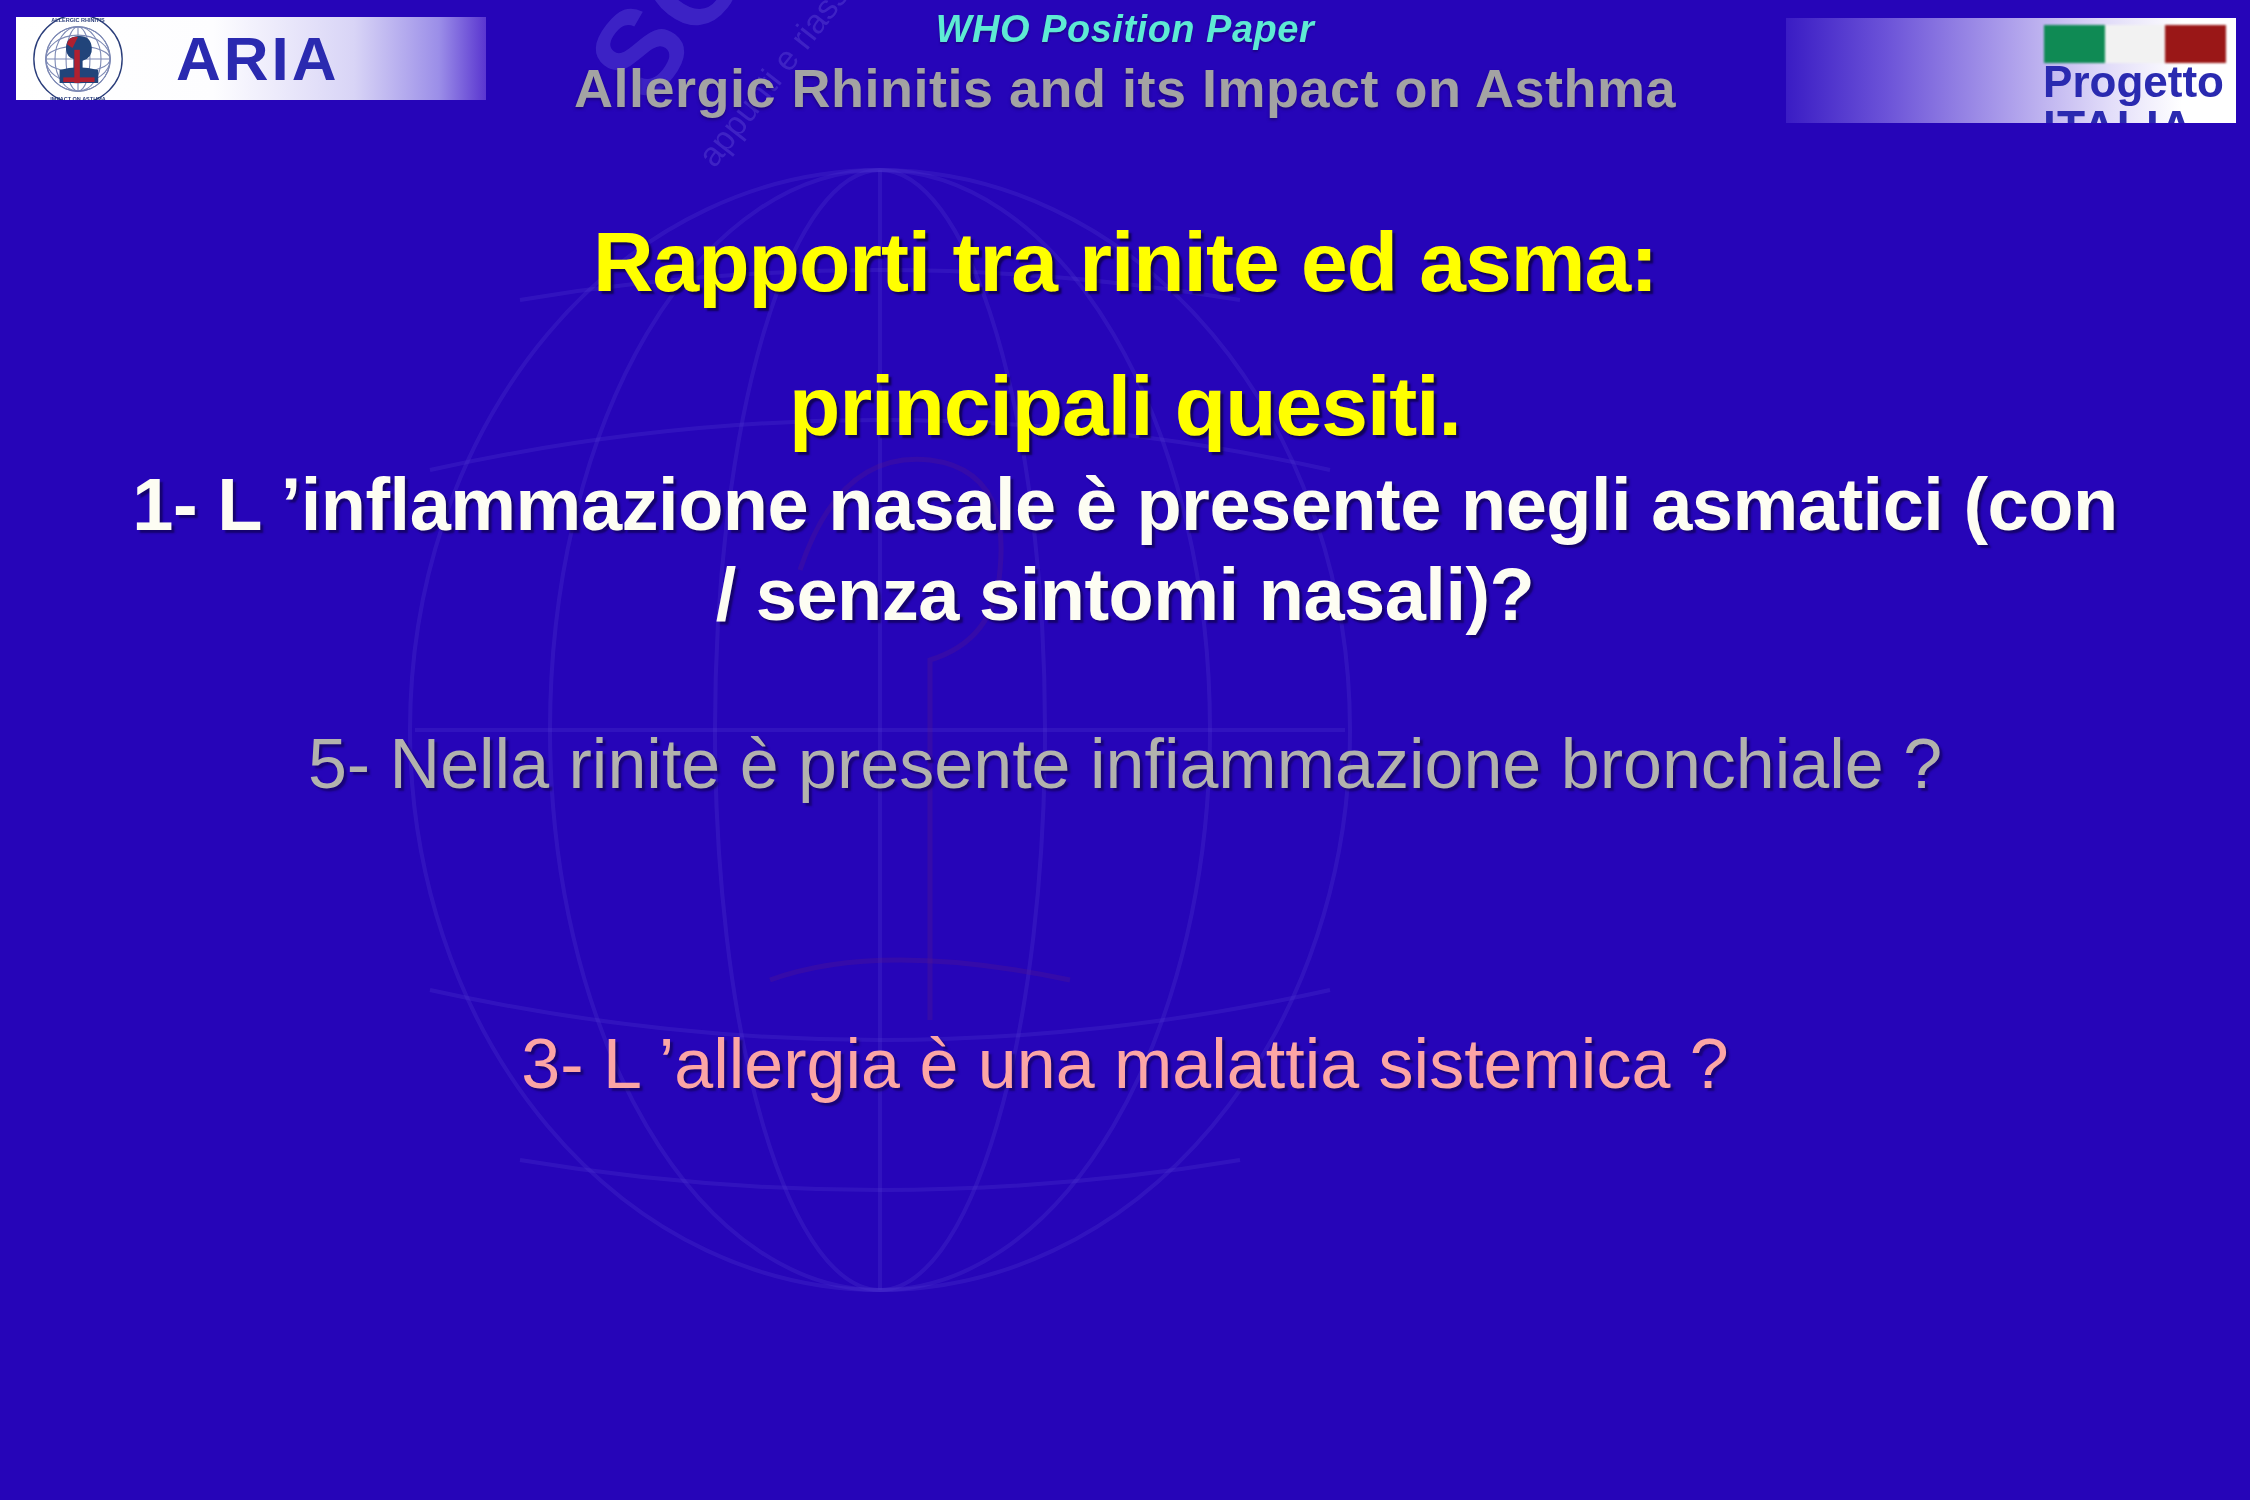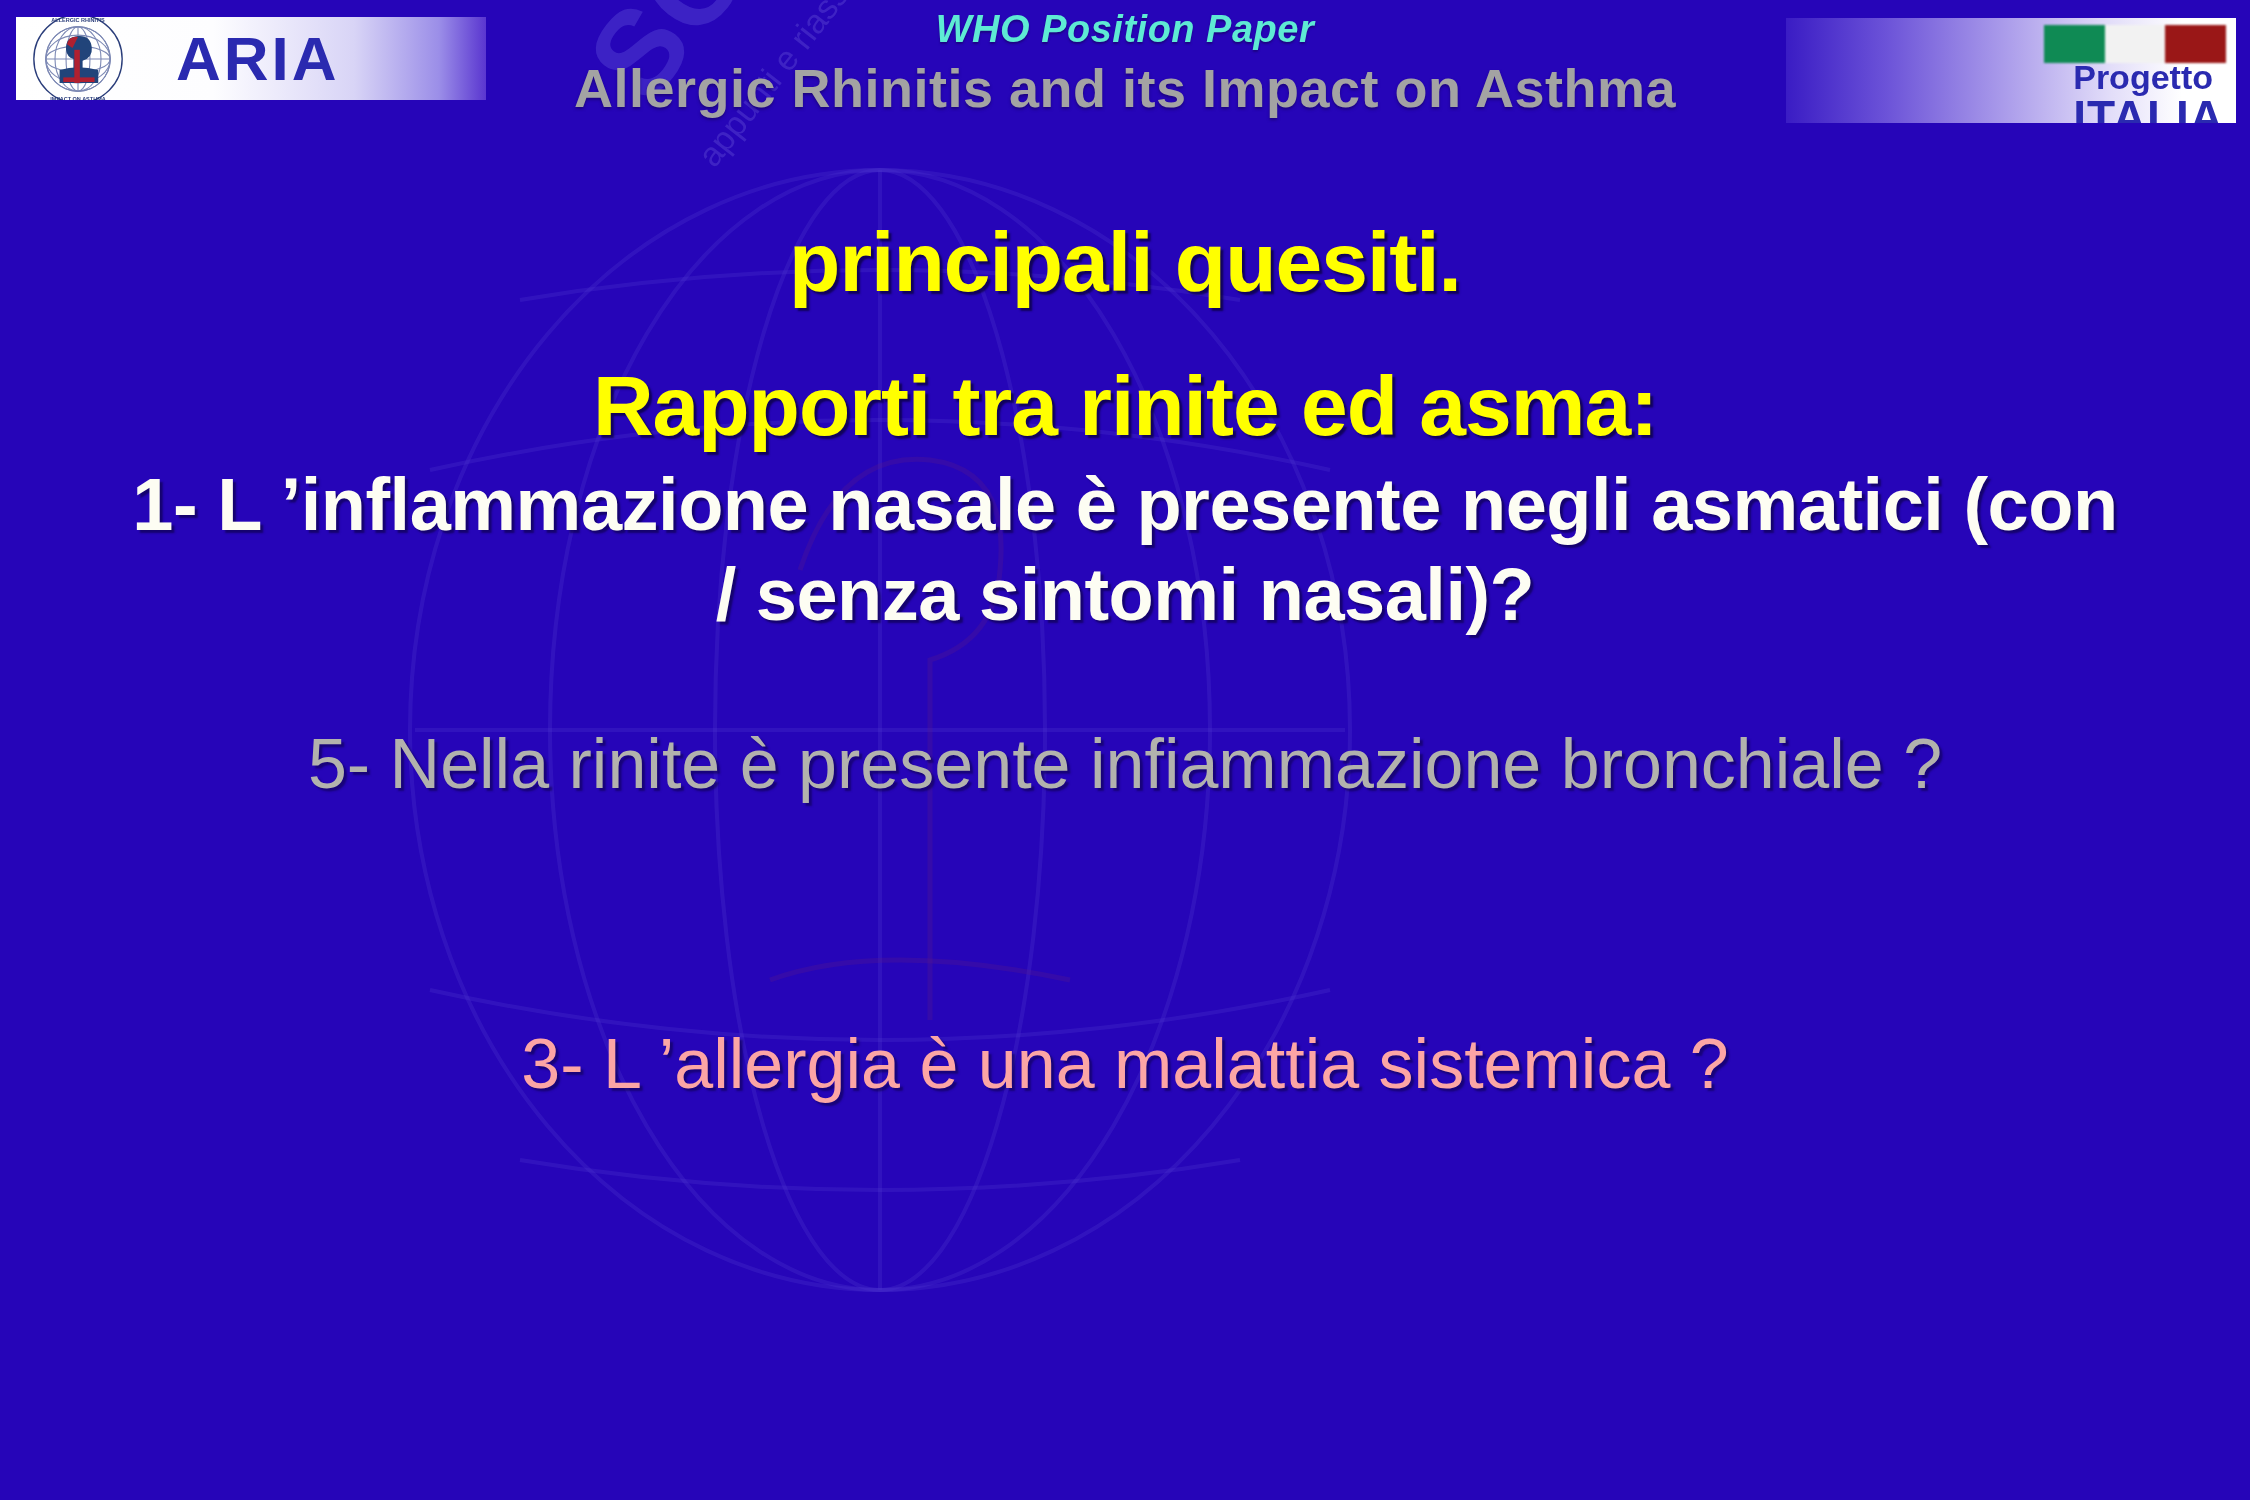--- a/index.html
+++ b/index.html
@@ -152,21 +152,21 @@
   .flag .f-red   { background: #9a1717; }
   .italia-text {
     position: absolute;
     right: 12px;
     top: 42px;
     text-align: left;
     color: #2a2ab0;
     font-weight: bold;
     line-height: 1.0;
   }
-  .italia-text .l1 { font-size: 34px; letter-spacing: 0px; }
+  .italia-text .l1 { font-size: 44px; letter-spacing: 0px; }
   .italia-text .l2 { font-size: 46px; letter-spacing: 1px; }
 
   
   .body-area {
     position: absolute;
     left: 0;
     top: 160px;
     width: 2250px;
     height: 1340px;
   }
@@ -304,22 +304,22 @@
       <div class="italia-text">
         <div class="l1">Progetto</div>
         <div class="l2">ITALIA</div>
       </div>
     </div>
   </div>
 
   <div class="body-area">
 
     <div class="title-block">
+      <div class="title-line">Rapporti tra rinite ed asma:</div>
       <div class="title-line">principali quesiti.</div>
-      <div class="title-line">Rapporti tra rinite ed asma:</div>
     </div>
 
     <div class="q1">1- L ’inflammazione nasale è presente negli asmatici (con / senza sintomi nasali)?</div>
     <div class="q2">5- Nella rinite è presente infiammazione bronchiale ?</div>
     <div class="q3">3- L ’allergia è una malattia sistemica ?</div>
 
   </div>
 </div>
 
 </body></html>

